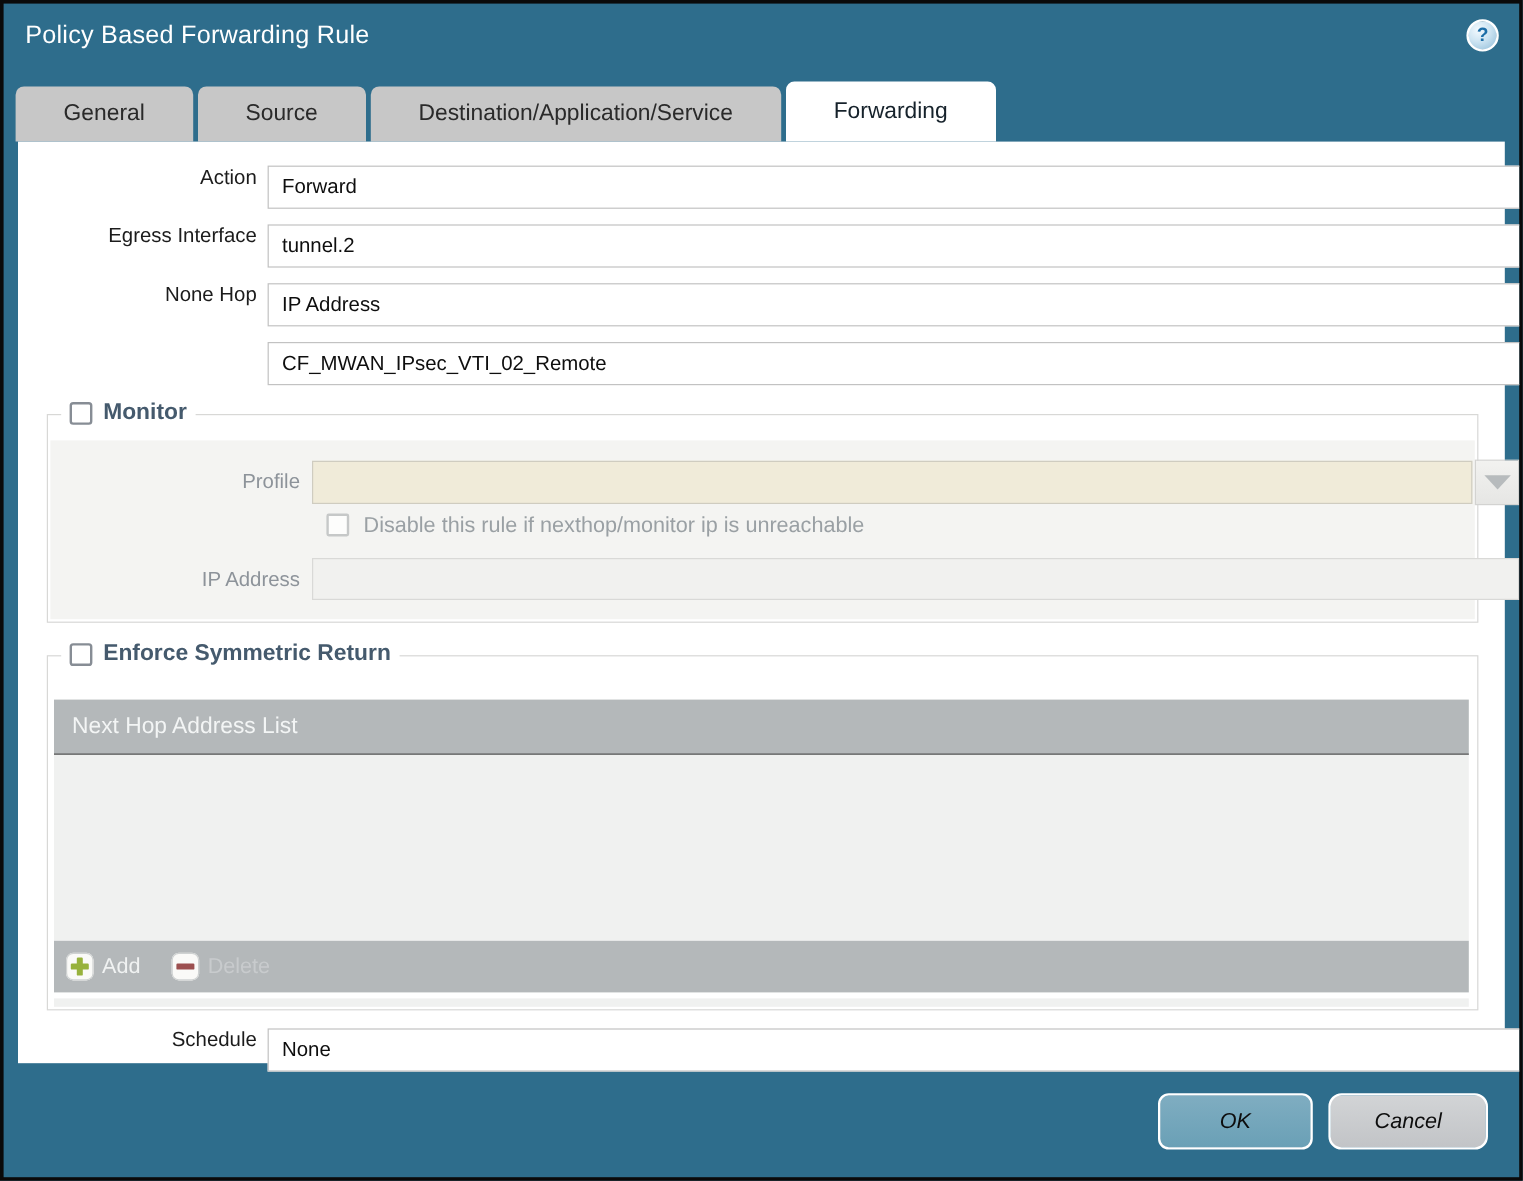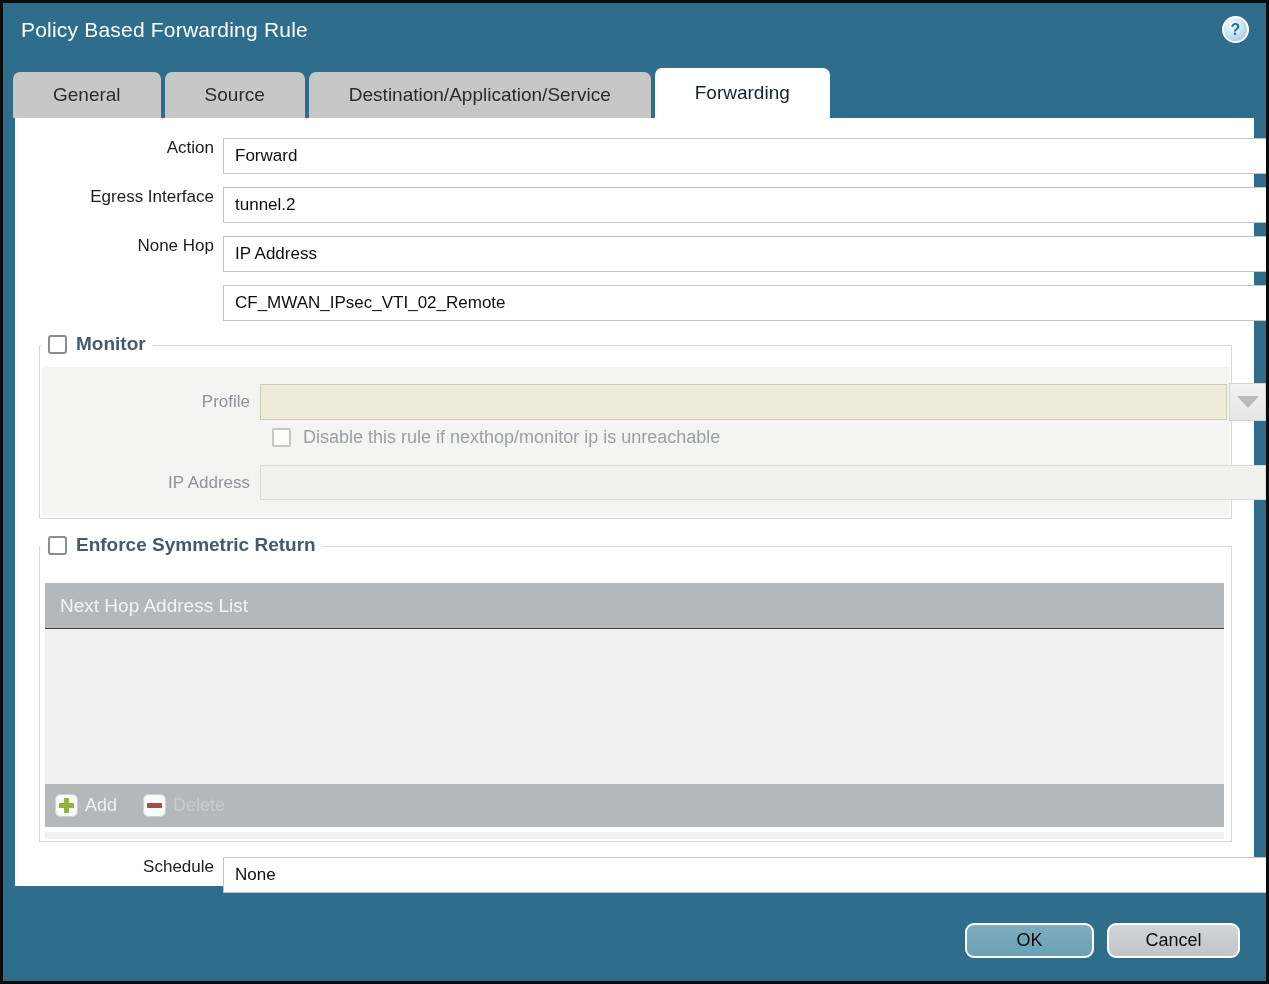--- a/index.html
+++ b/index.html
@@ -75,21 +75,21 @@
   .dd-btn.disabled .dd-arrow { border-top-color: #b7bbbd; }
 
   
   .fset {
     margin: 22px 22px 0 24px;
     border: 1px solid #d8d8d6;
     position: relative;
     padding: 21px 2px 2px 2px;
   }
   .fset-legend {
-    position: absolute; top: -13px; left: 1px;
+    position: absolute; top: -13px; left: 11px;
     background: #ffffff; padding: 0 7px;
     display: flex; align-items: center; gap: 9px;
     font-size: 19px; font-weight: bold; color: #455a6d;
   }
   .checkbox {
     width: 19px; height: 19px; background: #ffffff;
     border: 2px solid #878d95; border-radius: 3px;
     flex: none; cursor: pointer;
   }
   .checkbox.light { border-color: #c6c8c8; border-radius: 2px; background: #fdfdfc; }
@@ -136,27 +136,27 @@
   .tool-btn .t-label { font-size: 18px; }
   .tool-btn.add .t-label { color: #f0f2f2; }
   .tool-btn.delete .t-label { color: #c8cbcd; }
   .nh-strip { height: 7px; background: #f0f1f0; margin: 0 5px 0 3px; }
 
   .schedule-row { margin-top: 15px; }
 
   
   .actions { position: absolute; right: 26px; bottom: 23px; display: flex; gap: 13px; }
   .btn {
-    height: 35px; border-radius: 9px; border: 2px solid #ffffff;
+    height: 47px; border-radius: 9px; border: 2px solid #ffffff;
     font-size: 18px; color: #0d0d0d;
     display: flex; align-items: center; justify-content: center;
-    cursor: pointer; font-family: "Liberation Sans", sans-serif;
+    cursor: pointer; font-family: "Liberation Sans", sans-serif; font-style: italic;
   }
   .btn-ok { width: 129px; background: linear-gradient(#7fadc1, #6aa0b6); }
-  .btn-cancel { width: 133px; background: linear-gradient(#d2d4d6, #c2c4c7); }
+  .btn-cancel { width: 133px; background: linear-gradient(#d2d4d6, #c2c4c7); border-radius: 11px; }
 </style>
 </head>
 <body>
 
 <div class="window">
 
   <div class="titlebar">
     <span class="title">Policy Based Forwarding Rule</span>
     <div class="help-icon">
       <span>?</span>

